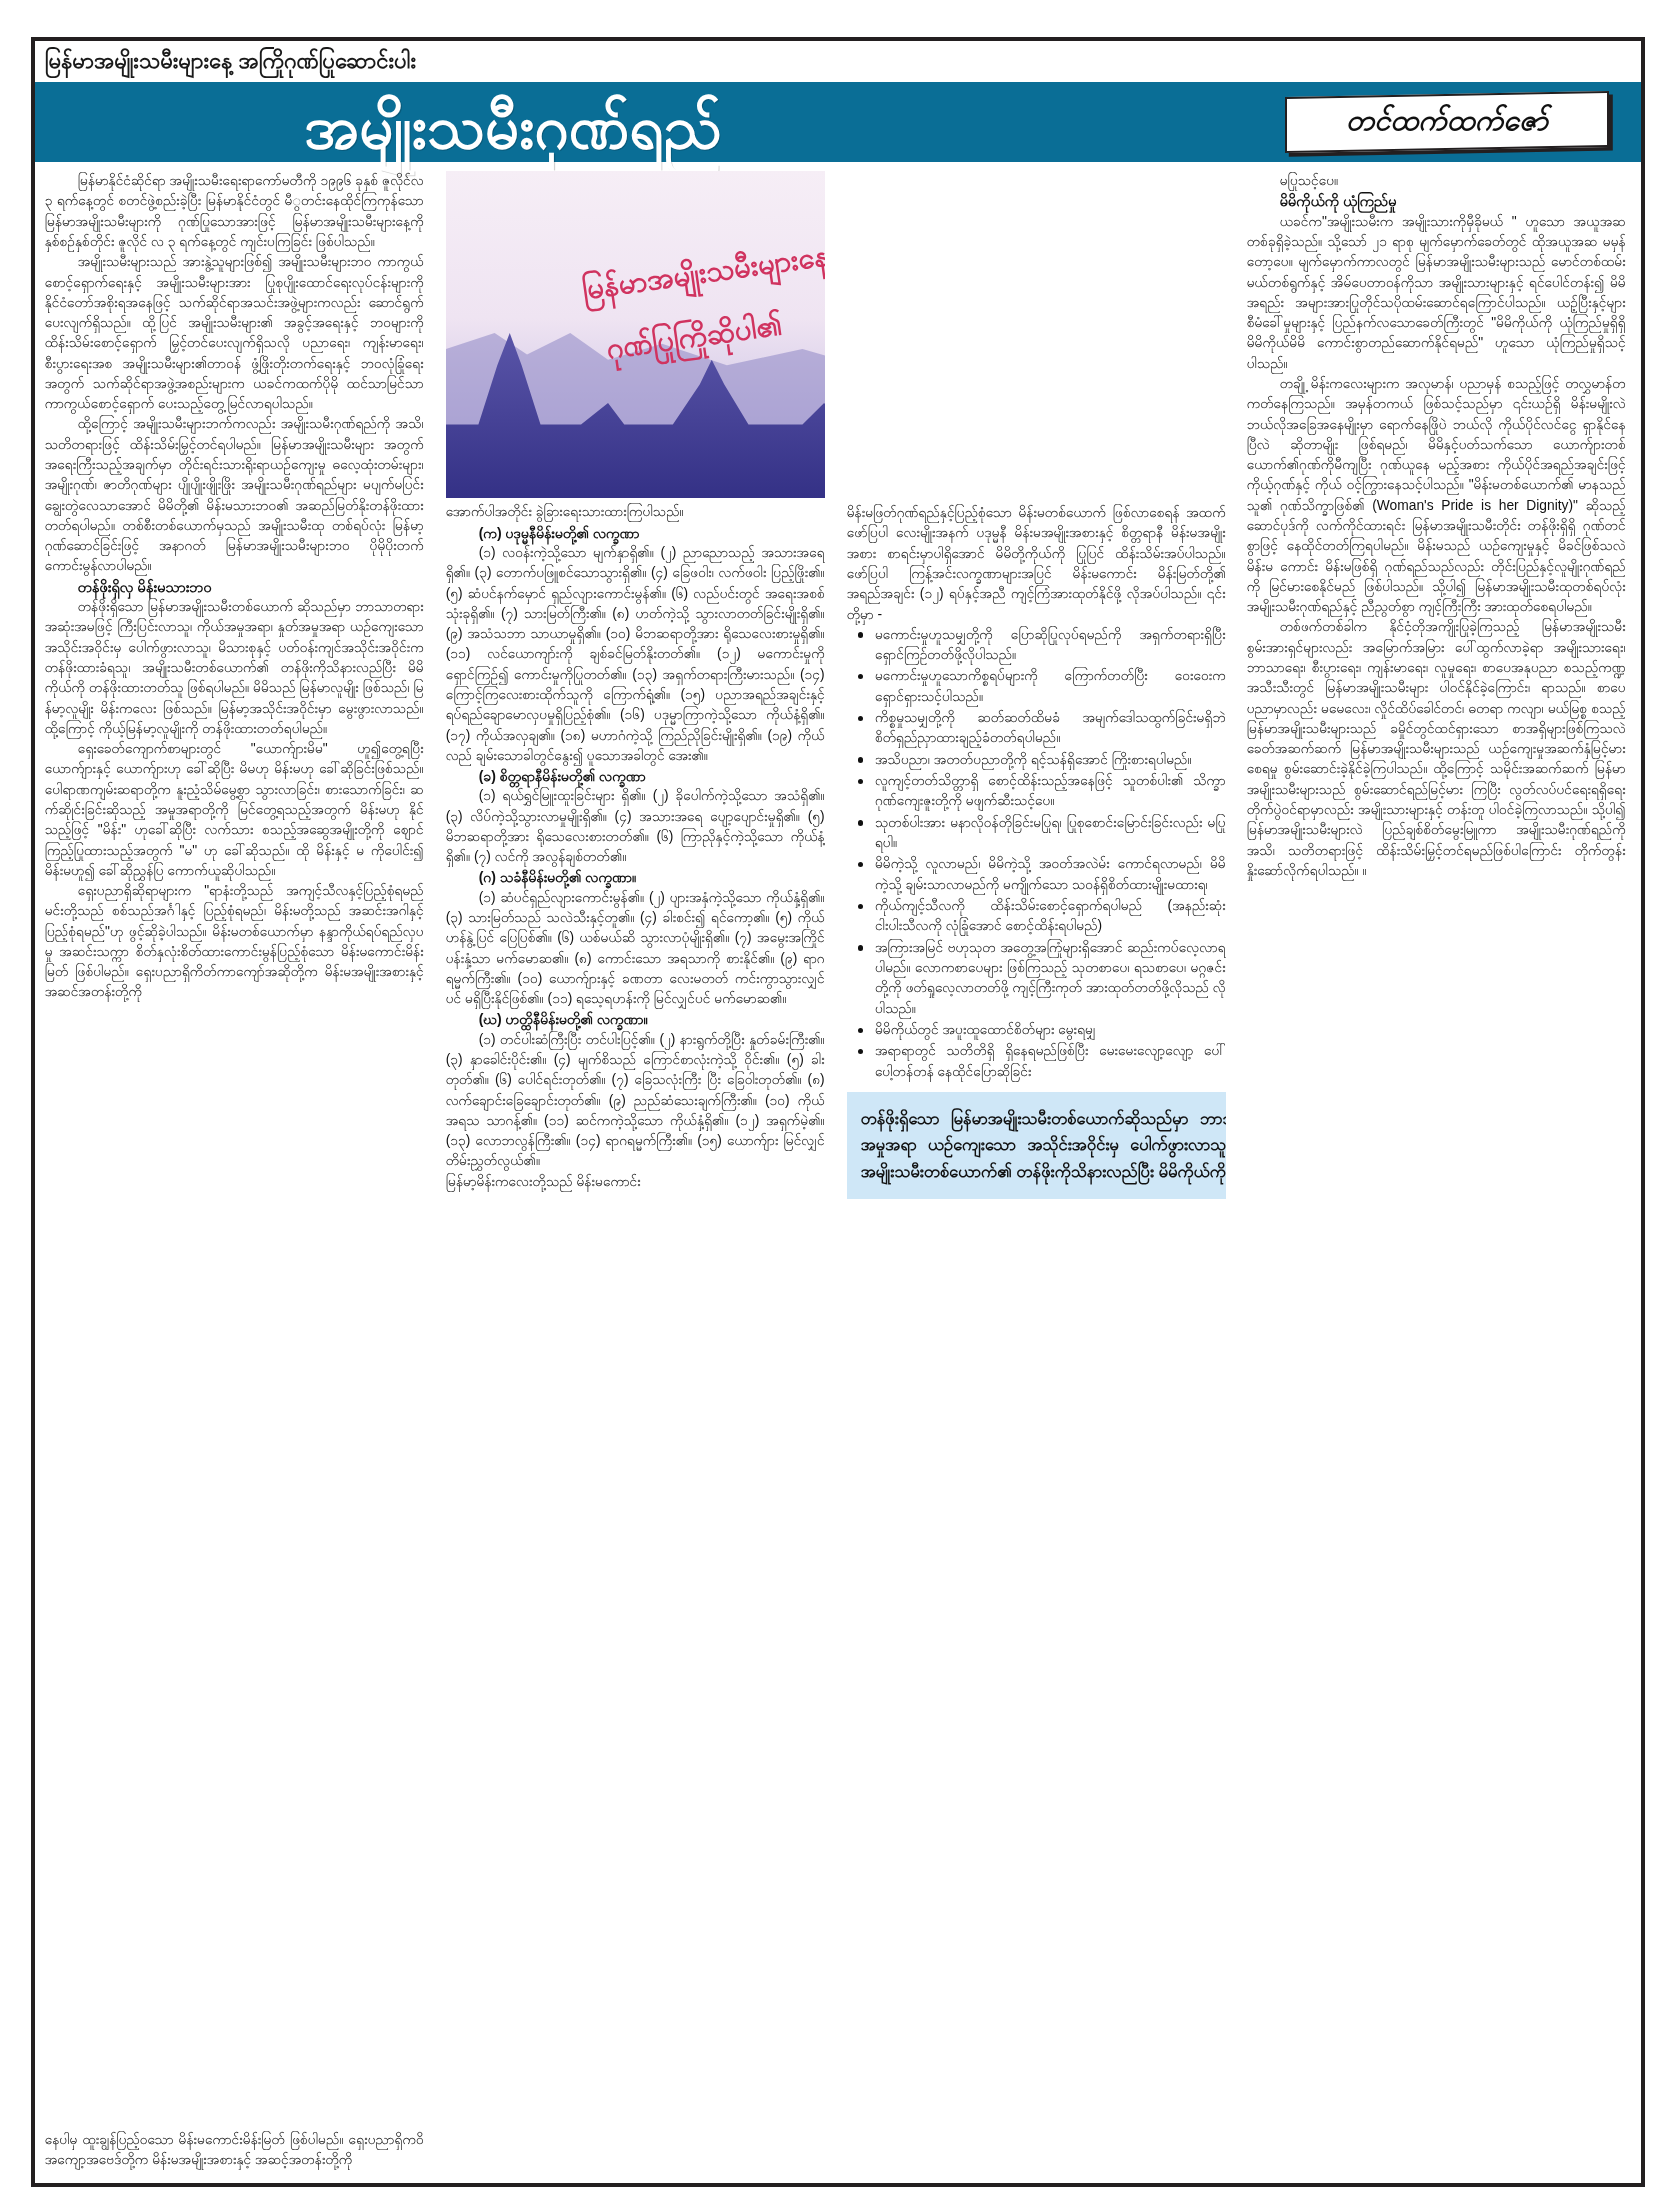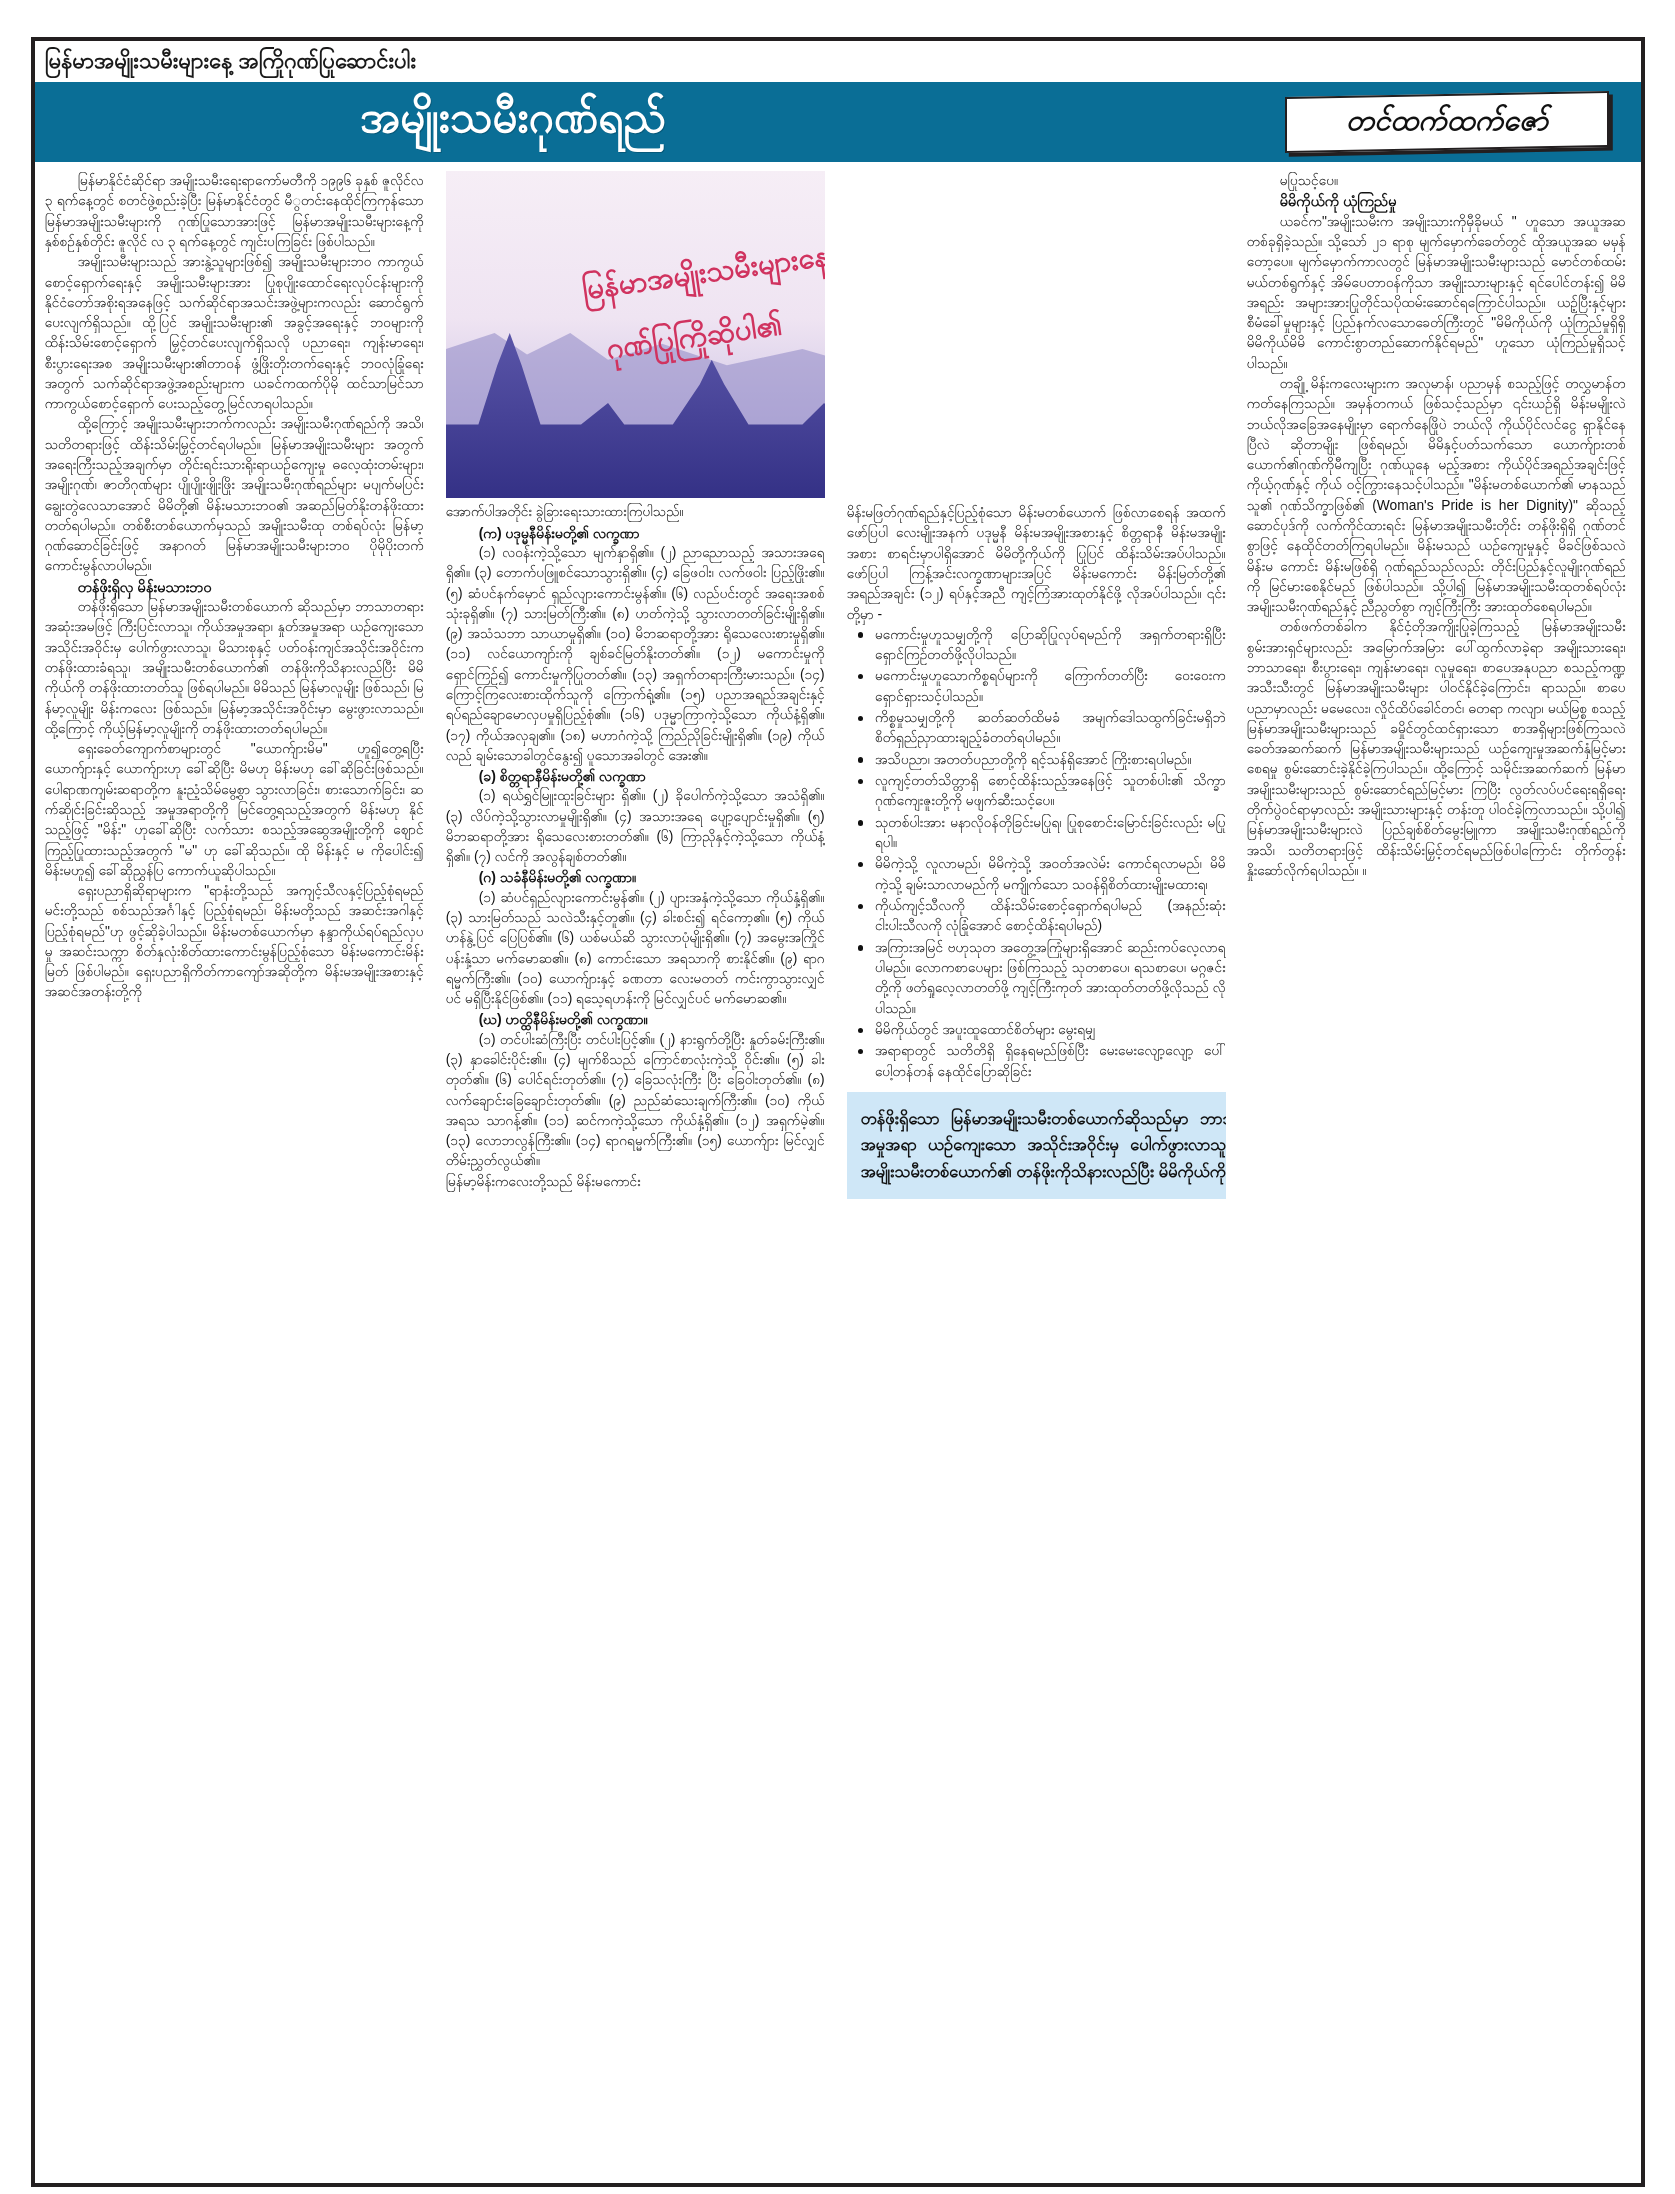--- a/index.html
+++ b/index.html
@@ -29,21 +29,21 @@
     line-height:1;color:#1a1a1a;white-space:nowrap;
   }
   
   .titleband{
     position:absolute;left:0;top:41px;right:0;height:80px;
     background:#0a6e96;
   }
   .headline{
     position:absolute;left:0;top:5.4px;width:956px;
     text-align:center;color:#ffffff;
-    font-size:44px;font-weight:700;line-height:1.35;
+    font-size:60px;font-weight:700;line-height:1.35;
     text-shadow:1.1px 1.1px 0 rgba(0,0,0,.18);
   }
   .byline-box{
     position:absolute;right:32px;top:12px;
     width:324px;height:56px;
     background:#fff;
     border:2.2px solid #231f20;
     box-shadow:3.8px 3.8px 0 #231f20;
     transform:skewY(-1.1deg);
     display:flex;align-items:center;justify-content:center;
@@ -263,19 +263,22 @@
         </div>
 
         <div class="col col4">
           <p>မပြုသင့်ပေ။</p>
           <p class="sub-head">မိမိကိုယ်ကို ယုံကြည်မှု</p>
           <p>ယခင်က"အမျိုးသမီးက အမျိုးသားကိုမှီခိုမယ် " ဟူသော အယူအဆတစ်ခုရှိခဲ့သည်။ သို့သော် ၂၁ ရာစု မျက်မှောက်ခေတ်တွင် ထိုအယူအဆ မမှန်တော့ပေ။ မျက်မှောက်ကာလတွင် မြန်မာအမျိုးသမီးများသည် မောင်တစ်ထမ်းမယ်တစ်ရွက်နှင့် အိမ်ပေတာဝန်ကိုသာ အမျိုးသားများနှင့် ရင်ပေါင်တန်း၍ မိမိအရည်း အများအားပြုတိုင်သပိုထမ်းဆောင်ရကြောင်ပါသည်။ ယဉ့်ပြီးနှင့်များ စီမံခေါ်မှုများနှင့် ပြည်နက်လသောခေတ်ကြီးတွင် "မိမိကိုယ်ကို ယုံကြည်မှုရှိရှိ မိမိကိုယ်မိမိ ကောင်းစွာတည်ဆောက်နိုင်ရမည်" ဟူသော ယုံကြည်မှုရှိသင့်ပါသည်။</p>
           <p>တချို့ မိန်းကလေးများက အလုမာန်၊ ပညာမှန် စသည့်ဖြင့် တလွှမာန်တကတ်နေကြသည်။ အမှန်တကယ် ဖြစ်သင့်သည်မှာ ၎င်းယဉ်ရှိ မိန်းမမျိုးလဲ ဘယ်လိုအခြေအနေမျိုးမှာ ရောက်နေဖြိုပဲ ဘယ်လို ကိုယ်ပိုင်လင်ငွေ ရှာနိုင်နေပြီလဲ ဆိုတာမျိုး ဖြစ်ရမည်၊ မိမိနှင့်ပတ်သက်သော ယောက်ျားတစ်ယောက်၏ဂုဏ်ကိုမီကျပြီး ဂုဏ်ယူနေ မည့်အစား ကိုယ်ပိုင်အရည်အချင်းဖြင့် ကိုယ့်ဂုဏ်နှင့် ကိုယ် ဝင့်ကြွားနေသင့်ပါသည်။ "မိန်းမတစ်ယောက်၏ မာနသည် သူ၏ ဂုဏ်သိက္ခာဖြစ်၏ (Woman's Pride is her Dignity)" ဆိုသည့် ဆောင်ပုဒ်ကို လက်ကိုင်ထားရင်း မြန်မာအမျိုးသမီးတိုင်း တန်ဖိုးရှိရှိ ဂုဏ်တင်စွာဖြင့် နေထိုင်တတ်ကြရပါမည်။ မိန်းမသည် ယဉ်ကျေးမှုနှင့် မိခင်ဖြစ်သလဲ မိန်းမ ကောင်း မိန်းမဖြစ်ရှိ ဂုဏ်ရည်သည်လည်း တိုင်းပြည်နှင့်လူမျိုးဂုဏ်ရည်ကို မြင်မားစေနိုင်မည် ဖြစ်ပါသည်။ သို့ပါ၍ မြန်မာအမျိုးသမီးထုတစ်ရပ်လုံး အမျိုးသမီးဂုဏ်ရည်နှင့် ညီညွတ်စွာ ကျင့်ကြီးကြီး အားထုတ်စေရပါမည်။</p>
           <p>တစ်ဖက်တစ်ခါက နိုင်ငံ့တိုအကျိုးပြုခဲ့ကြသည့် မြန်မာအမျိုးသမီးစွမ်းအားရှင်များလည်း အမြောက်အမြား ပေါ်ထွက်လာခဲ့ရာ အမျိုးသားရေး၊ ဘာသာရေး၊ စီးပွားရေး၊ ကျန်းမာရေး၊ လူမှုရေး၊ စာပေအနုပညာ စသည့်ကဏ္ဍအသီးသီးတွင် မြန်မာအမျိုးသမီးများ ပါဝင်နိုင်ခဲ့ကြောင်း၊ ရာသည်။ စာပေ ပညာမှာလည်း မမေလေး၊ လှိုင်ထိပ်ခေါင်တင်၊ ဓတရာ ကလျာ၊ မယ်မြစ္စ စသည့် မြန်မာအမျိုးသမီးများသည် ခမှိုင်တွင်ထင်ရှားသော စာအရှိများဖြစ်ကြသလဲ ခေတ်အဆက်ဆက် မြန်မာအမျိုးသမီးများသည် ယဉ်ကျေးမှုအဆက်နှံမြင့်မားစေရမှု စွမ်းဆောင်းခဲ့နိုင်ခဲ့ကြပါသည်။ ထို့ကြောင့် သမိုင်းအဆက်ဆက် မြန်မာအမျိုးသမီးများသည် စွမ်းဆောင်ရည်မြင့်မား ကြပြီး လွတ်လပ်ပင်ရေးရရှိရေး တိုက်ပွဲဝင်ရာမှာလည်း အမျိုးသားများနှင့် တန်းတူ ပါဝင်ခဲ့ကြလာသည်။ သို့ပါ၍ မြန်မာအမျိုးသမီးများလဲ ပြည်ချစ်စိတ်မွေးမြူကာ အမျိုးသမီးဂုဏ်ရည်ကို အသိ၊ သတိတရားဖြင့် ထိန်းသိမ်းမြှင့်တင်ရမည်ဖြစ်ပါကြောင်း တိုက်တွန်းနှိုးဆော်လိုက်ရပါသည်။ ။</p>
         </div>
 
+        <div class="col" style="left:0;top:1959px;width:379px;height:65px;">
+          <p class="noind">နေပါမှ ထူးချွန်ပြည့်ဝသော မိန်းမကောင်းမိန်းမြတ် ဖြစ်ပါမည်။ ရှေးပညာရှိကဝိအကျော့အဗေဒ်တို့က မိန်းမအမျိုးအစားနှင့် အဆင့်အတန်းတို့ကို</p>
+        </div>
 
       </div>
     </div>
 
   </div>
 </div>
 
 
 </body></html>

